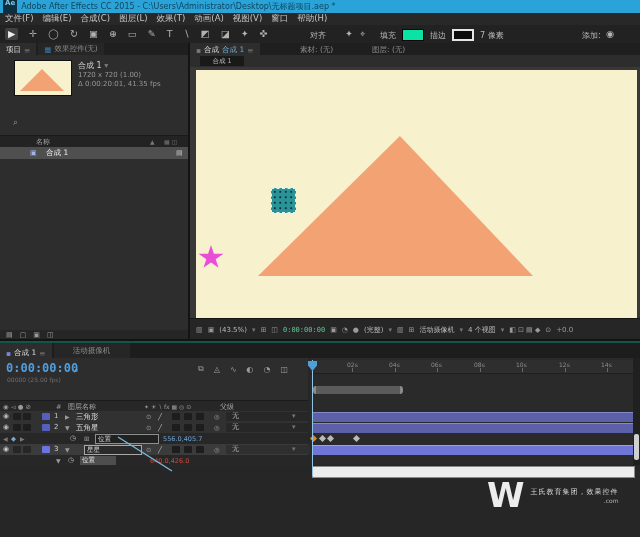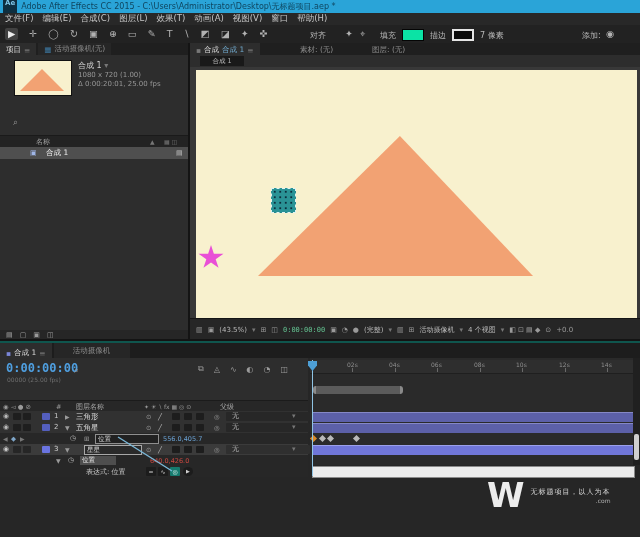--- a/index.html
+++ b/index.html
@@ -92,33 +92,33 @@
   </div>
 
   <div class="abs" style="left:0;top:43px;width:188px;height:296px;background:#2d2d2d">
     <div class="panel-tabbar" style="height:12px">
       <div class="tab-active">
         <span>项目</span>
         <span class="dim">≡</span>
       </div>
       <div class="tab-idle">
         <span style="color:#3d7ba6">▦</span>
-        <span>活动摄像机(无)</span>
+        <span>效果控件(无)</span>
       </div>
     </div>
 
     <div class="abs" style="left:14px;top:17px;width:56px;height:34px;background:#f8f1ce;border:1px solid #111">
       <div class="abs" style="left:5px;top:8px;width:44px;height:22px;background:#f2a273;clip-path:polygon(50% 0,0 100%,100% 100%)"></div>
     </div>
     <div class="abs t8" style="left:78px;top:17px;color:#d0d0d0">
       <span>合成 1</span>
       <span class="dim">▾</span>
     </div>
-    <div class="abs t7" style="left:78px;top:28px;color:#979797">1080 x 720 (1.00)</div>
-    <div class="abs t7" style="left:78px;top:37px;color:#979797">Δ 0:00:20:01, 25.00 fps</div>
+    <div class="abs t7" style="left:78px;top:28px;color:#979797">1720 x 720 (1.00)</div>
+    <div class="abs t7" style="left:78px;top:37px;color:#979797">Δ 0:00:20:01, 41.35 fps</div>
 
     <span class="abs t9 g" style="left:13px;top:74px">⌕</span>
 
     <div class="abs" style="left:0;top:92px;width:188px;height:11px;background:#232323;border-top:1px solid #1a1a1a;border-bottom:2px solid #0f766e">
       <span class="abs t7" style="left:36px;top:1px;color:#a3a3a3">名称</span>
       <span class="abs t6 dim" style="left:150px;top:2px">▲</span>
       <span class="abs t6 dim" style="left:164px;top:2px">▦ ◫</span>
     </div>
 
     <div class="abs" style="left:0;top:104px;width:188px;height:12px;background:#4f4f4f">
@@ -210,21 +210,21 @@
         <span class="g">◬</span>
         <span class="g">∿</span>
         <span class="g">◐</span>
         <span class="g">◔</span>
         <span class="g">◫</span>
       </div>
 
       <div class="abs" style="left:0;top:42px;width:308px;height:11px;background:#272727;border-top:1px solid #1b1b1b;border-bottom:1px solid #1b1b1b">
         <span class="abs t65 g" style="left:3px;top:2px">◉ ◅ ● ⊘</span>
         <span class="abs t65 g" style="left:56px;top:2px">#</span>
-        <span class="abs t7" style="left:76px;top:1px;color:#a8a8a8">图层名称</span>
+        <span class="abs t7" style="left:68px;top:1px;color:#a8a8a8">图层名称</span>
         <span class="abs t6 g" style="left:144px;top:2px">✦ ☀ ∖ fx ▦ ◎ ⊙</span>
         <span class="abs t7" style="left:220px;top:1px;color:#a8a8a8">父级</span>
       </div>
 
       <div class="tlrow" style="top:53px;background:#313131">
         <span class="abs t7" style="left:3px;top:1px;color:#b9b9b9">◉</span>
         <div class="cell" style="left:13px"></div>
         <div class="cell" style="left:23px"></div>
         <div class="chip" style="left:42px;background:#545fbe"></div>
         <span class="abs t7" style="left:54px;top:1px;color:#c9c9c9">1</span>
@@ -298,27 +298,20 @@
 
       <div class="tlrow" style="top:97px;background:#272727">
         <span class="abs t6 g" style="left:56px;top:2px">▼</span>
         <span class="abs t7" style="left:68px;top:1px;color:#b9b9b9">◷</span>
         <div class="abs" style="left:80px;top:1px;width:34px;height:9px;background:#4e4e4e;font-size:6.5px;line-height:9px;padding-left:2px;color:#ececec">
           <span>位置</span>
         </div>
         <span class="abs t65" style="left:150px;top:2px;color:#cc4840">640.0,426.0</span>
       </div>
 
-      <div class="tlrow" style="top:108px;background:#272727">
-        <span class="abs t7" style="left:86px;top:1px;color:#c4c4c4">表达式: 位置</span>
-        <span class="exprbtn" style="left:146px">=</span>
-        <span class="exprbtn" style="left:158px">∿</span>
-        <span class="exprbtn" style="left:170px;background:#157a6e;color:#eafaf6">◎</span>
-        <span class="exprbtn" style="left:183px;border-radius:50%;font-size:5px">▶</span>
-      </div>
 
       <svg class="abs" style="left:0;top:0;width:308px;height:122px;pointer-events:none" viewBox="0 0 308 122">
         <line x1="172" y1="113" x2="118" y2="79" stroke="#7ab8d9" stroke-width="1.4"></line>
       </svg>
     </div>
 
     <div class="abs" style="left:310px;top:15px;width:330px;height:107px;background:#2a2a2a">
 
       <div class="abs" style="left:0;top:2px;width:330px;height:13px;background:#2e2e2e;border-bottom:1px solid #1f1f1f">
         <span class="ruler-lab" style="left:37px;top:1px">02s</span>
@@ -355,18 +348,18 @@
 
       <div class="abs" style="left:323px;top:0;width:7px;height:107px;background:#202020">
         <div class="abs" style="left:1px;top:76px;width:5px;height:26px;background:#cfcfcf;border-radius:2px"></div>
       </div>
     </div>
   </div>
 
   <div class="abs flex" style="left:487px;top:478px;gap:6px">
     <span style="font-size:34px;font-weight:bold;color:#ececec;line-height:34px">W</span>
     <span style="display:flex;flex-direction:column">
-      <span style="font-size:7px;color:#dcdcdc;letter-spacing:1px">无标题项目，以人为本</span>
+      <span style="font-size:7px;color:#dcdcdc;letter-spacing:1px">王氏教育集团，效果控件</span>
       <span style="font-size:6px;color:#b0b0b0;text-align:right">.com</span>
     </span>
   </div>
 
 </div>
 
 </body></html>

